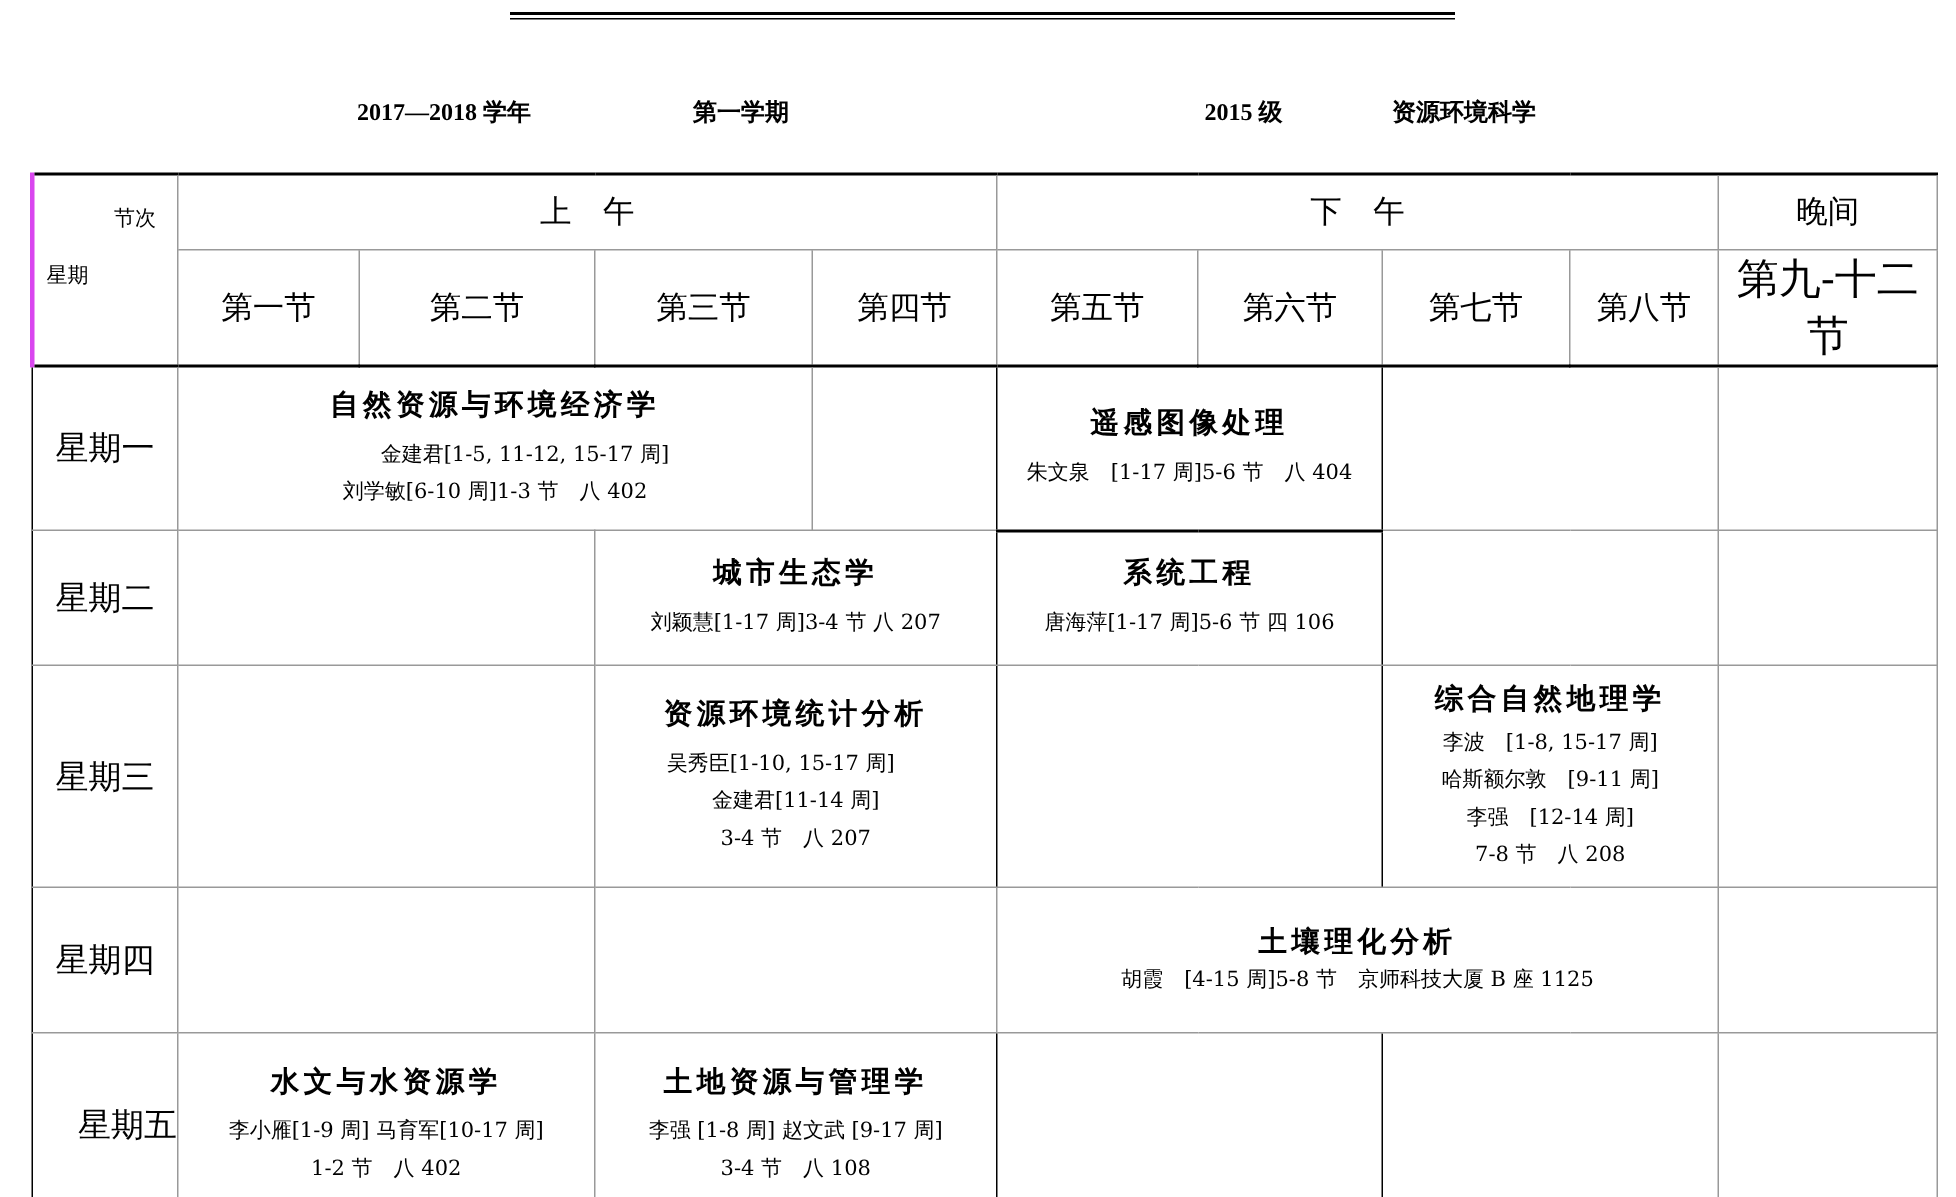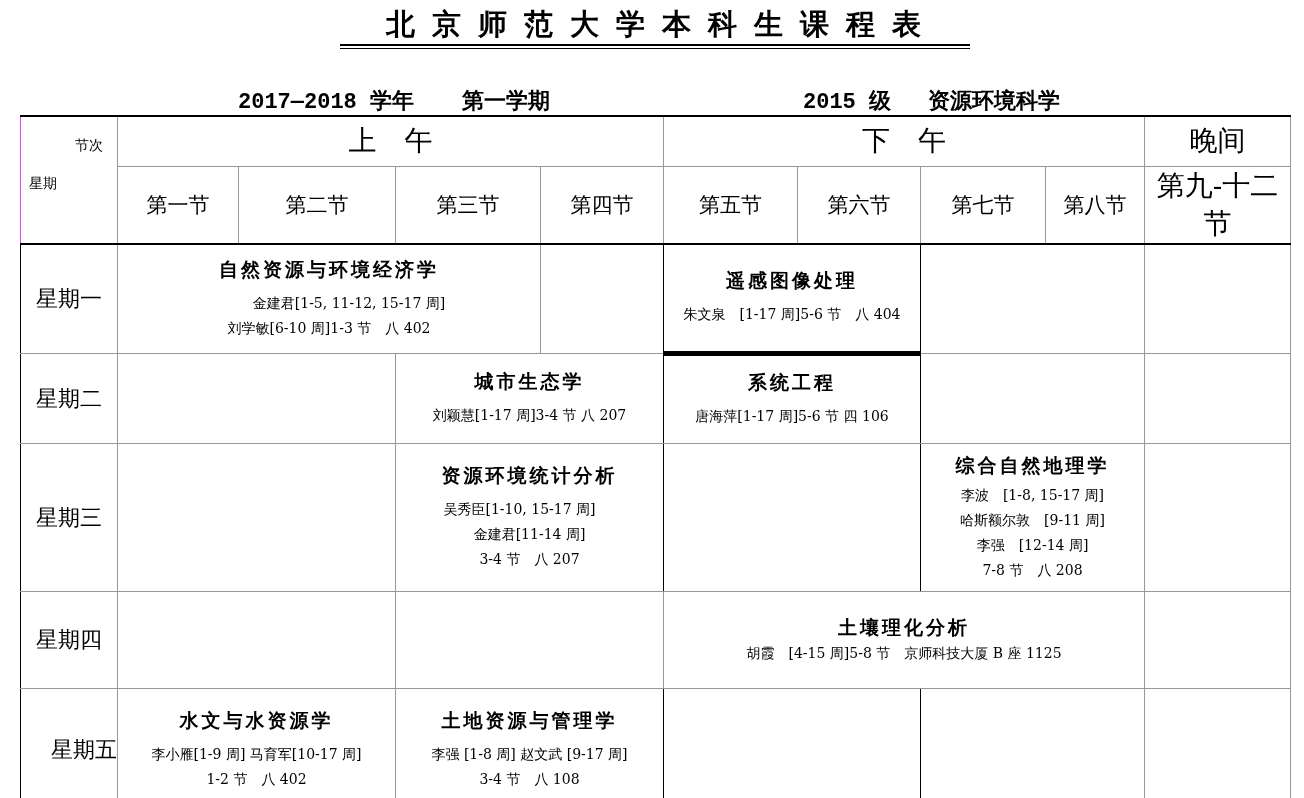--- a/index.html
+++ b/index.html
@@ -1,38 +1,37 @@
 <!DOCTYPE html>
 <html><head>
 <meta charset="utf-8">
 <style>
   html, body { margin:0; padding:0; background:#ffffff; }
   body { width:1304px; height:798px; position:relative; overflow:hidden; font-family:"DejaVu Serif","Liberation Serif",serif; color:#000; }
   .title-wrap { position:absolute; left:340px; top:6px; width:630px; text-align:center; }
   .title { font-family:"DejaVu Sans","Liberation Sans",sans-serif; font-weight:bold; font-size:29px; letter-spacing:17px; line-height:36px; white-space:nowrap; margin-left:14px;}
   .title-rule { height:0; border-top:2px solid #000; border-bottom:1px solid #000; padding-top:2px; margin-top:2px; }
-  .sub { position:absolute; top:86px; font-family:Liberation Mono, monospace; font-weight:bold; font-size:22px; white-space:nowrap; }
+  .sub { position:absolute; top:65px; font-family:Liberation Serif, serif; font-weight:bold; font-size:16px; white-space:nowrap; }
   table.sched { position:absolute; left:20px; top:115px; border-collapse:collapse; table-layout:fixed; width:1270px; }
   table.sched td { border:1px solid #999; padding:0; text-align:center; vertical-align:middle; }
-  .hdr-big { font-size:28px; font-family:Liberation Mono, monospace; }
+  .hdr-big { font-size:21px; font-family:Liberation Mono, monospace; }
   .hdr-sec { font-size:21px; }
   .hdr-night { font-size:28px; }
   .day { font-size:22px; }
   .corner { position:relative; }
   .corner .c1 { position:absolute; right:14px; top:20px; font-size:14px; }
   .corner .c2 { position:absolute; left:8px; top:58px; font-size:14px; }
   .course { font-family:"DejaVu Sans","Liberation Sans",sans-serif; font-weight:bold; font-size:19px; letter-spacing:3px; margin-bottom:8px; }
   .line { font-size:14px; line-height:25px; white-space:nowrap; }
   .bk-top { border-top:2px solid #000 !important; }
 </style>
 </head>
 <body>
 
 <div class="title-wrap">
-  <div class="title">北京师范大学本科生课程表</div>
   <div class="title-rule"></div>
 </div>
 
 <div class="sub" style="left:238px;">2017—2018 学年</div>
 <div class="sub" style="left:462px;">第一学期</div>
 <div class="sub" style="left:803px;">2015 级</div>
 <div class="sub" style="left:928px;">资源环境科学</div>
 
 <table class="sched">
   <colgroup>
@@ -42,21 +41,21 @@
       <col style="width:145px">
       <col style="width:123px">
     <col style="width:134px">
       <col style="width:123px">
       <col style="width:125px">
       <col style="width:99px">
       <col style="width:146px">
   </colgroup>
   <tbody>
       <tr style="height:50px">
-    <td rowspan="2" class="corner bk-top" style="border-left:1px solid #d946ef;">
+    <td rowspan="2" class="corner bk-top" style="border-left:3px solid #d946ef;">
       <span class="c1">节次</span>
       <span class="c2">星期</span>
     </td>
     <td colspan="4" class="hdr-big bk-top">上　午</td>
     <td colspan="4" class="hdr-big bk-top" style="border-left:1px solid #000;text-align:center;">下　午</td>
     <td class="hdr-big bk-top">晚间</td>
   </tr>
   <tr style="height:36px">
     <td class="hdr-sec">第一节</td>
     <td class="hdr-sec">第二节</td>
@@ -85,21 +84,21 @@
     <td class="bk-top"></td>
   </tr>
 
   <tr style="height:90px">
     <td class="day" style="border-left:1px solid #000;border-top:1px solid #000;">星期二</td>
     <td colspan="2" style="border-top:1px solid #000;"></td>
     <td colspan="2" style="border-top:1px solid #000;border-right:1px solid #000;margin-top:16px;">
       <div class="course">城市生态学</div>
       <div class="line">刘颖慧[1-17 周]3-4 节 八 207</div>
     </td>
-    <td colspan="2" style="border-top:5px solid #000000;border-right:1px solid #000;">
+    <td colspan="2" style="border-top:2px solid #000000;border-right:1px solid #000;">
       <div class="course">系统工程</div>
       <div class="line">唐海萍[1-17 周]5-6 节 四 106</div>
     </td>
     <td colspan="2" style="border-top:1px solid #000;"></td>
     <td style="border-top:1px solid #000;"></td>
   </tr>
 
   <tr style="height:148px">
     <td class="day" style="border-left:1px solid #000;">星期三</td>
     <td colspan="2"></td>

